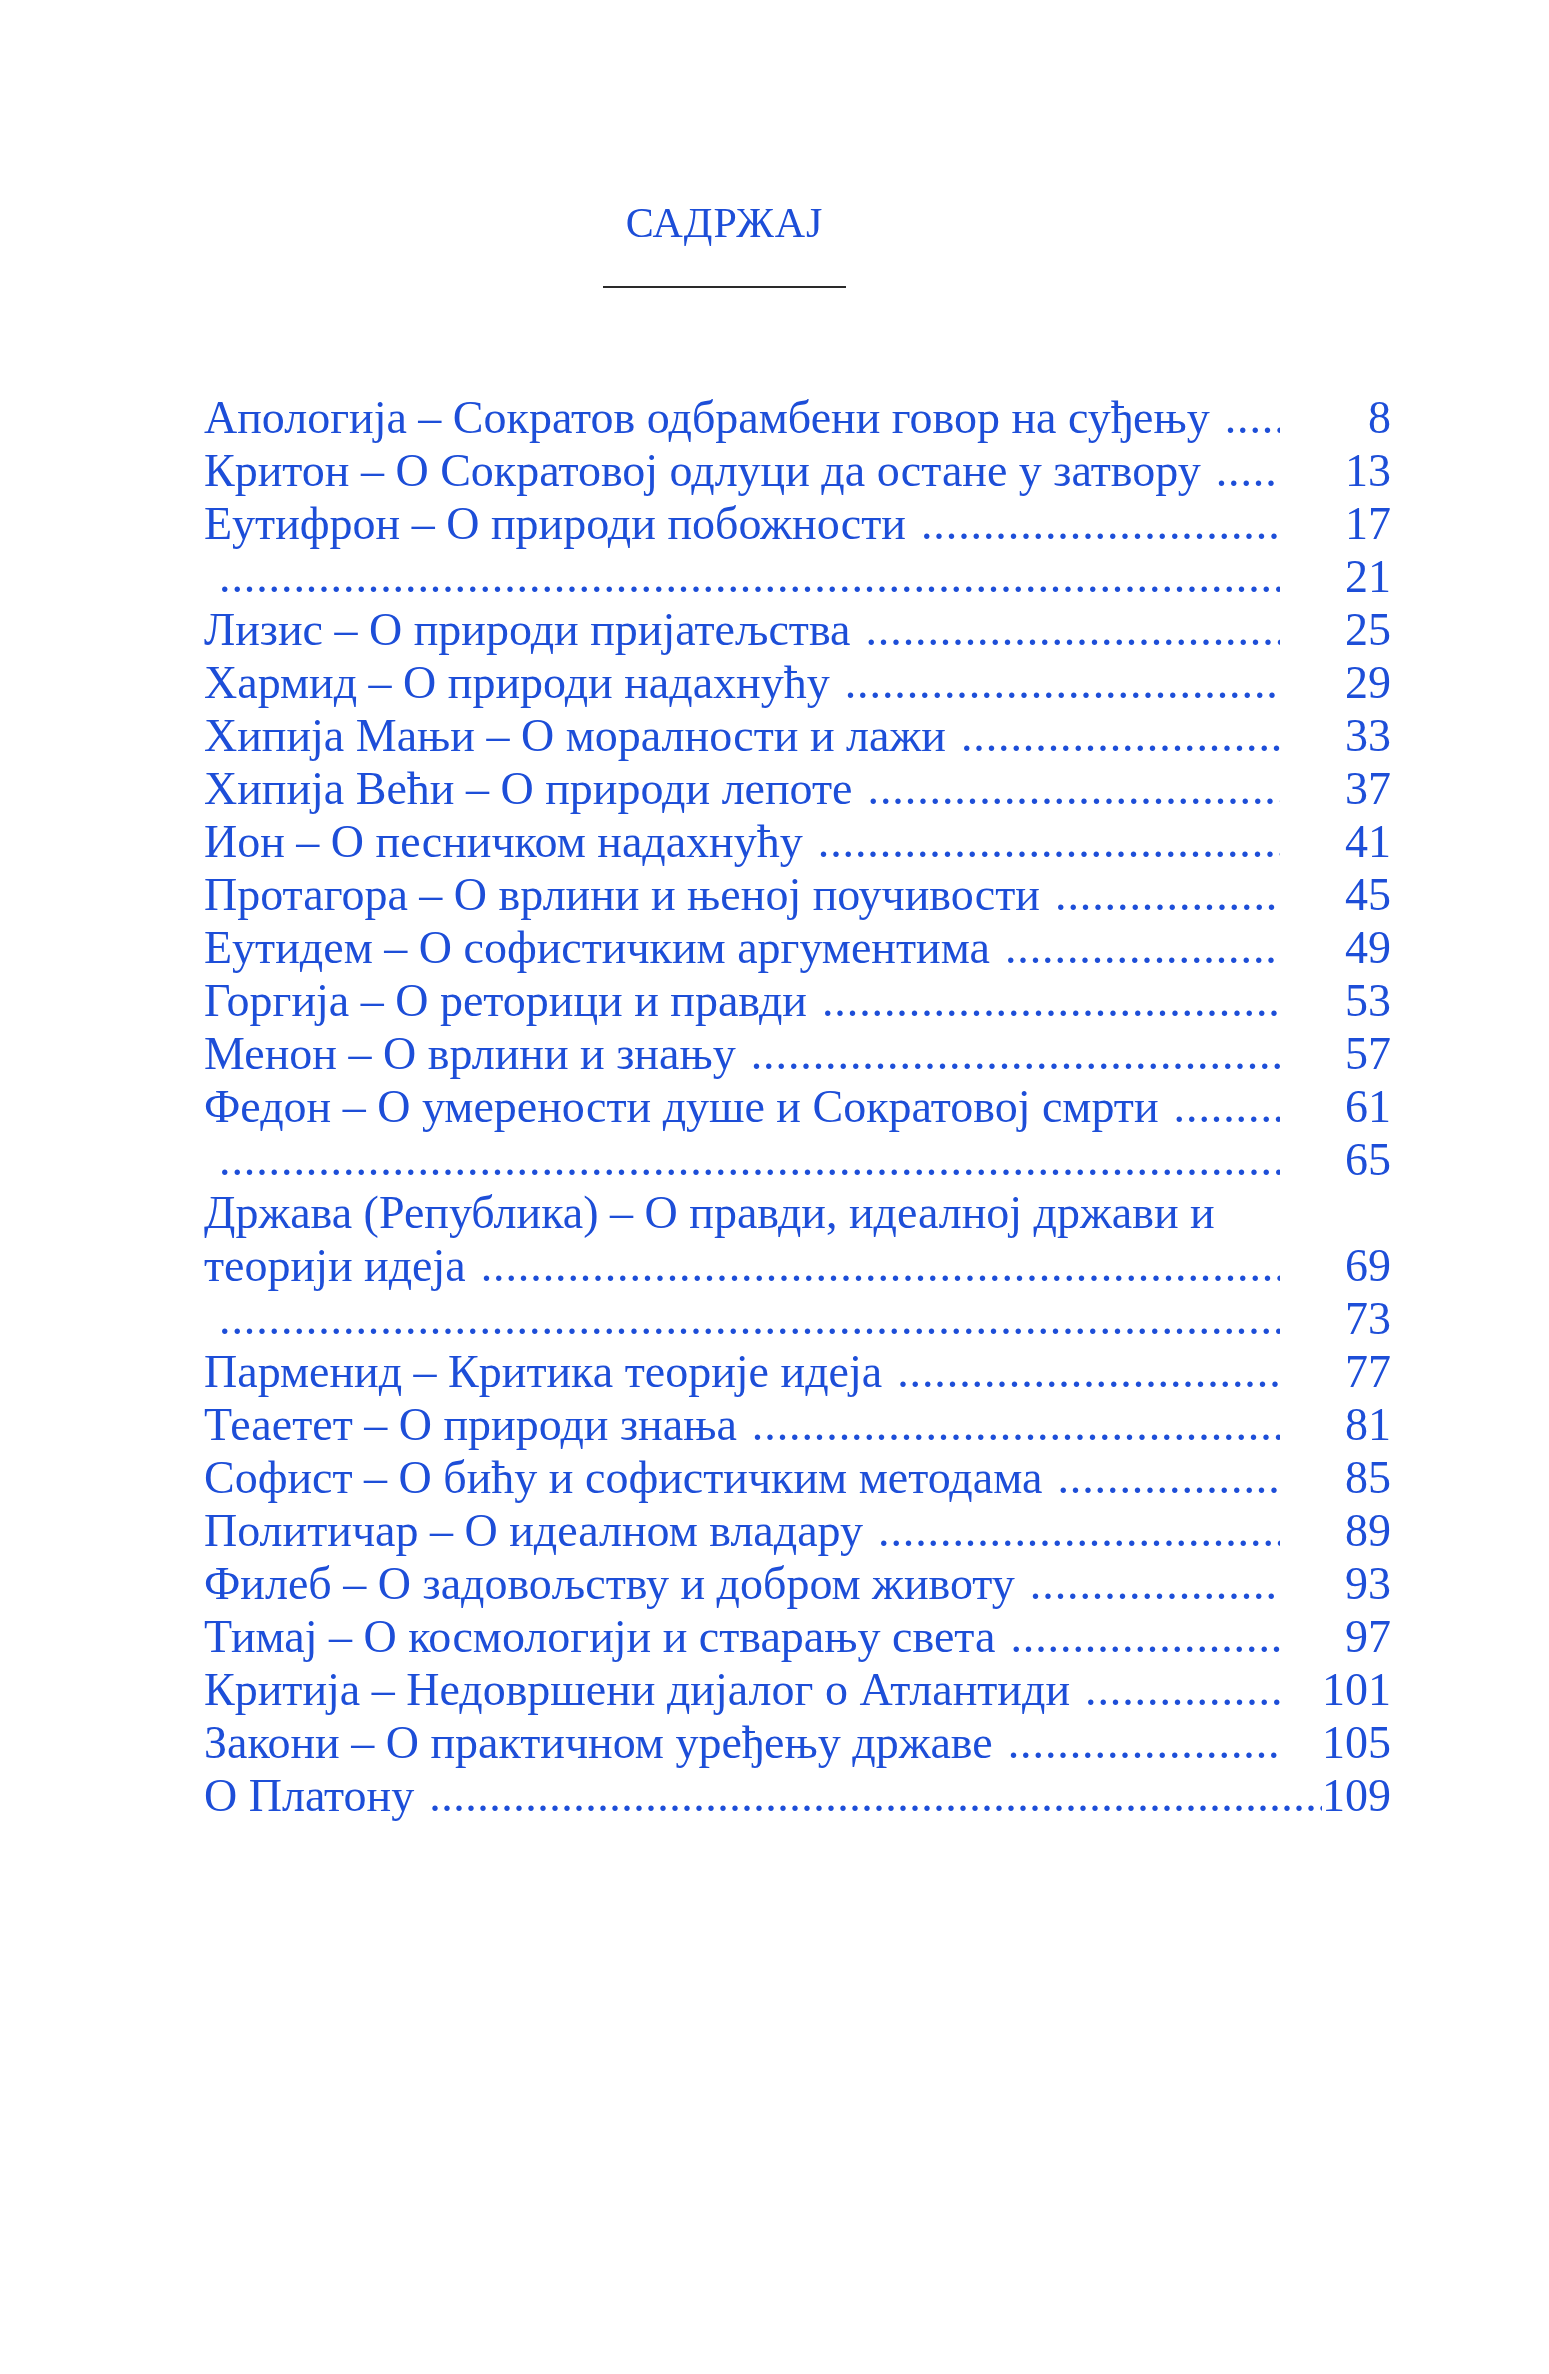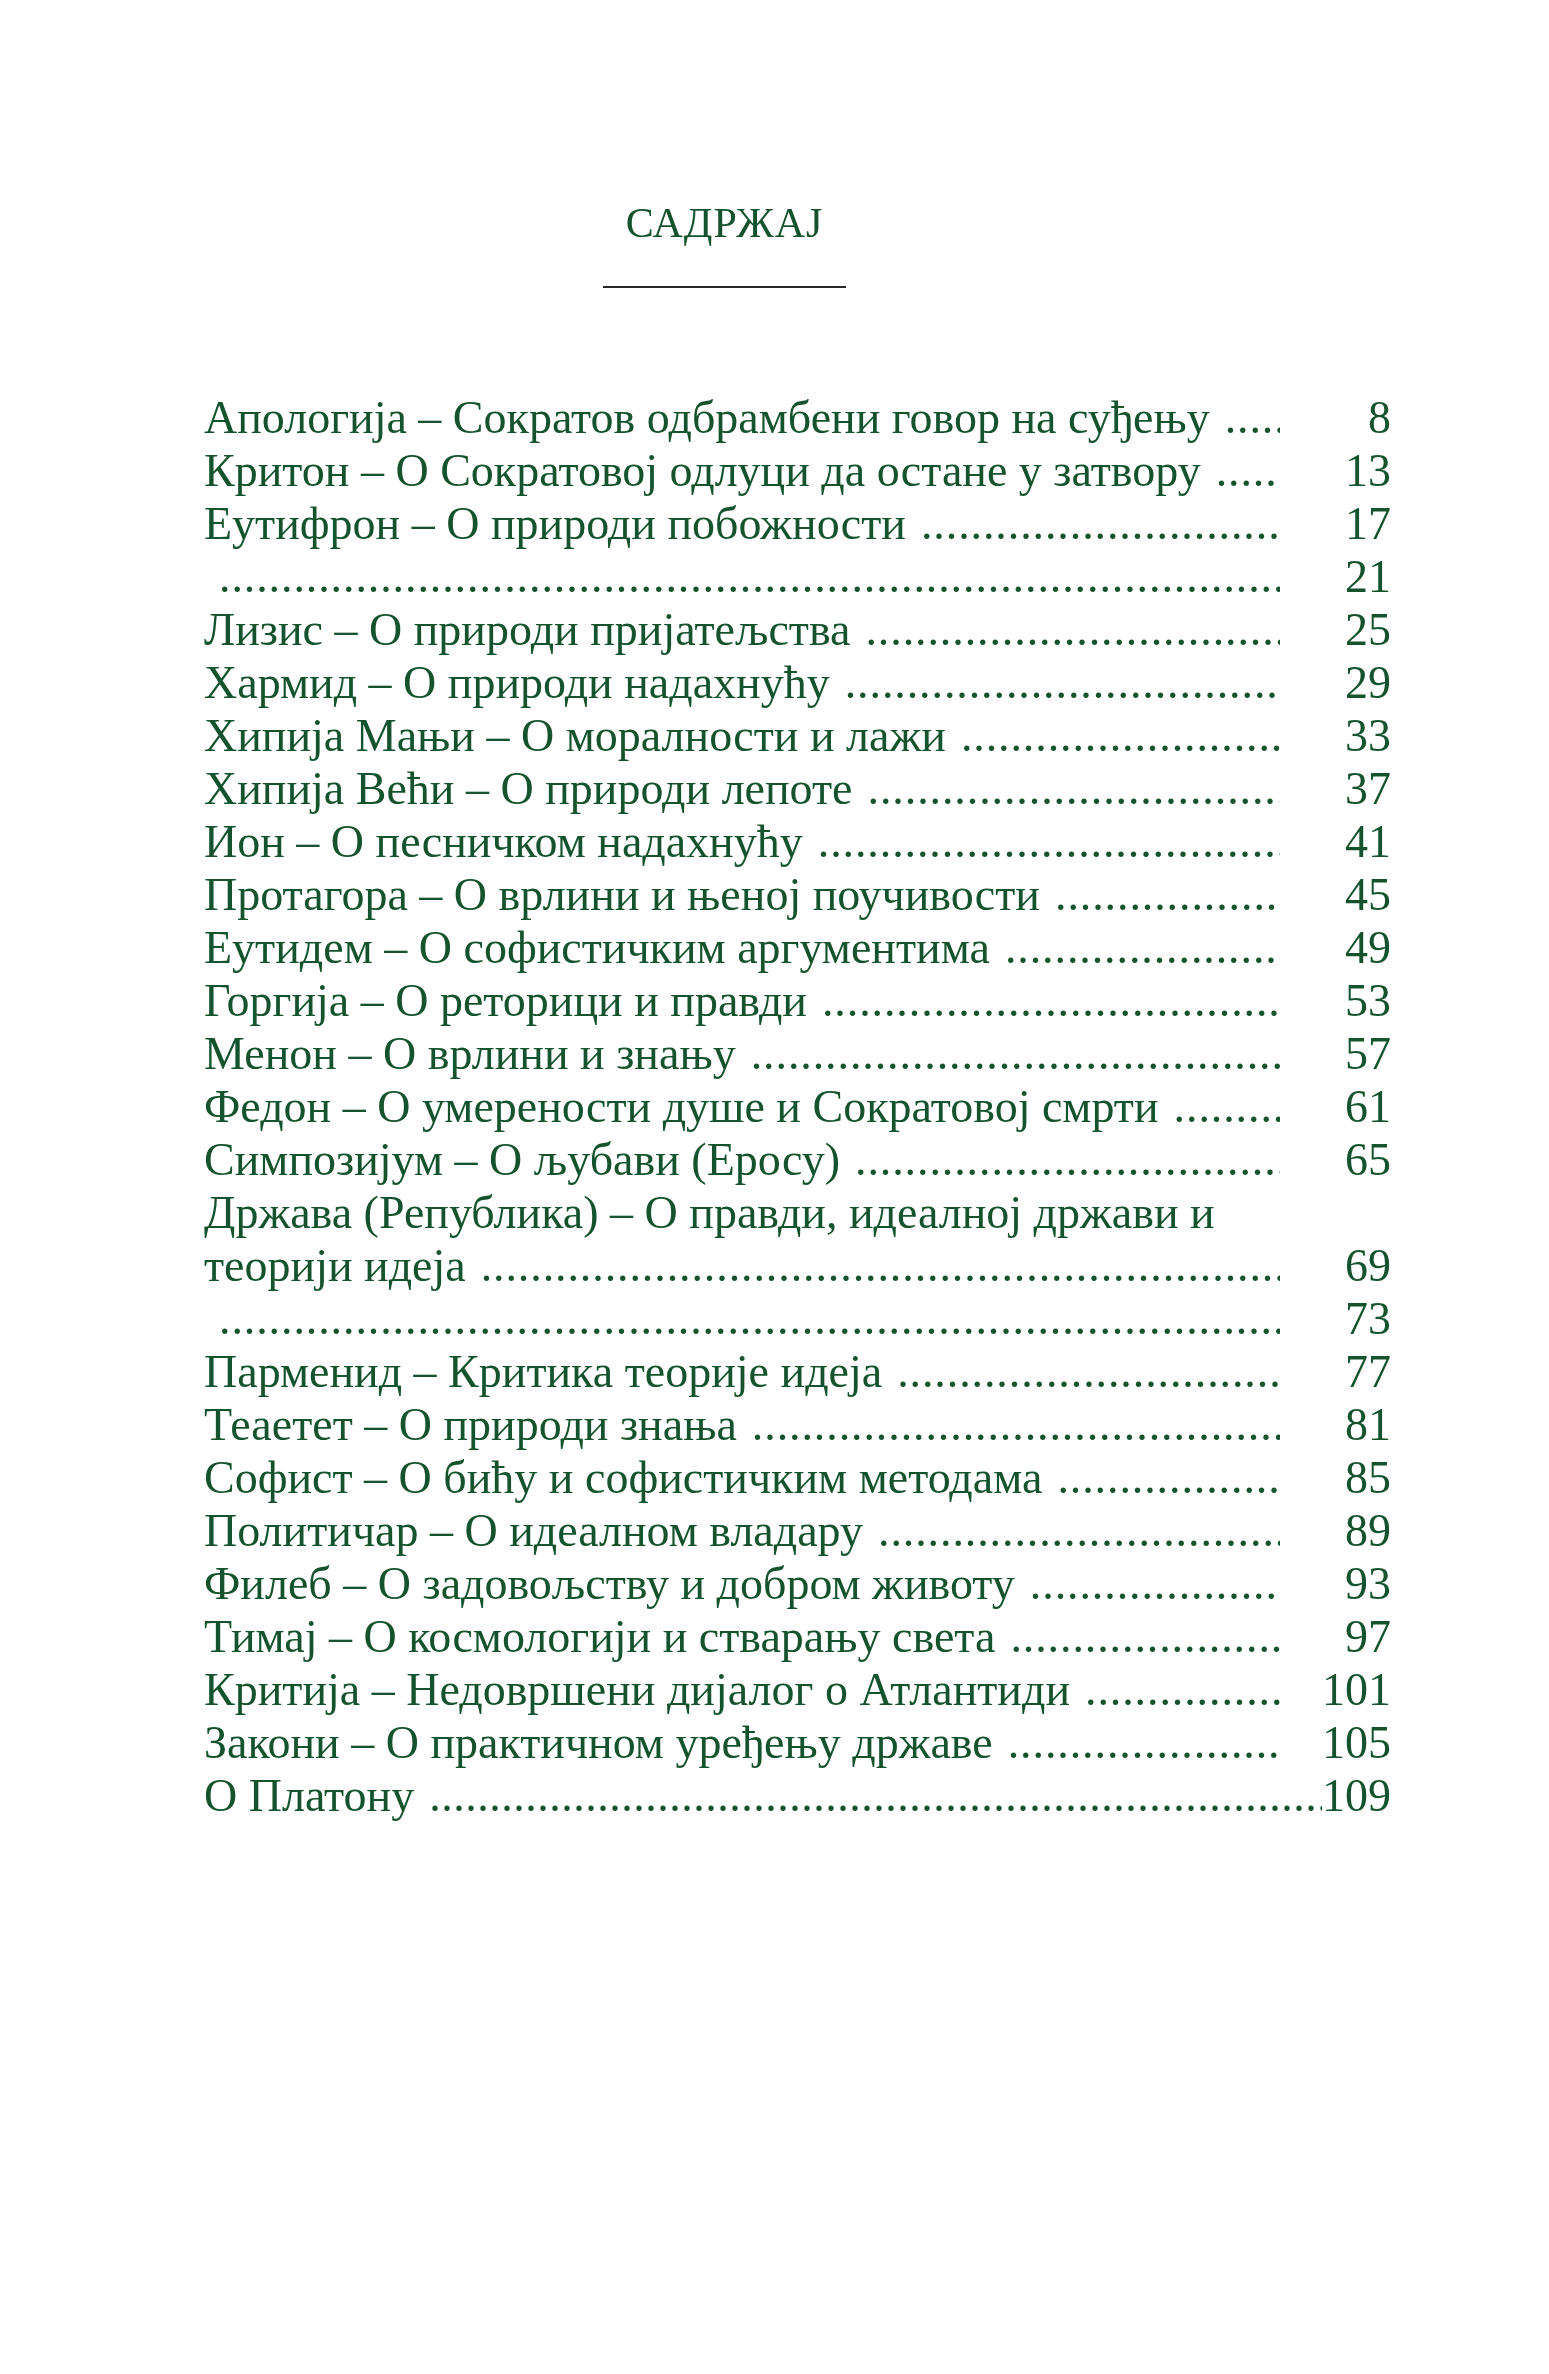--- a/index.html
+++ b/index.html
@@ -7,21 +7,21 @@
     padding: 0;
     background: #ffffff;
   }
   .page {
     position: relative;
     width: 1549px;
     height: 2375px;
     background: #ffffff;
     overflow: hidden;
     font-family: "Liberation Serif", "DejaVu Serif", serif;
-    color: #14532d;
+    color: #1d4ed8;
   }
   .title {
     position: absolute;
     top: 202px;
     left: 0;
     width: 1449px;           
     text-align: center;
     font-size: 42px;
     font-weight: normal;
     letter-spacing: 0.9px;
@@ -155,21 +155,20 @@
     <span class="pg">57</span>
   </div>
 
   <div class="row">
     <span class="entry-text">Федон – О умерености душе и Сократовој смрти</span>
     <span class="dots">....................................................................................................................................................................................</span>
     <span class="pg">61</span>
   </div>
 
   <div class="row">
-    <span class="entry-text">Симпозијум – О љубави (Еросу)</span>
     <span class="dots">....................................................................................................................................................................................</span>
     <span class="pg">65</span>
   </div>
 
   <div class="row no-leader">
     <span class="entry-text">Држава (Република) – О правди, идеалној држави и</span>
     <span class="dots"></span>
     <span class="pg"></span>
   </div>
 

